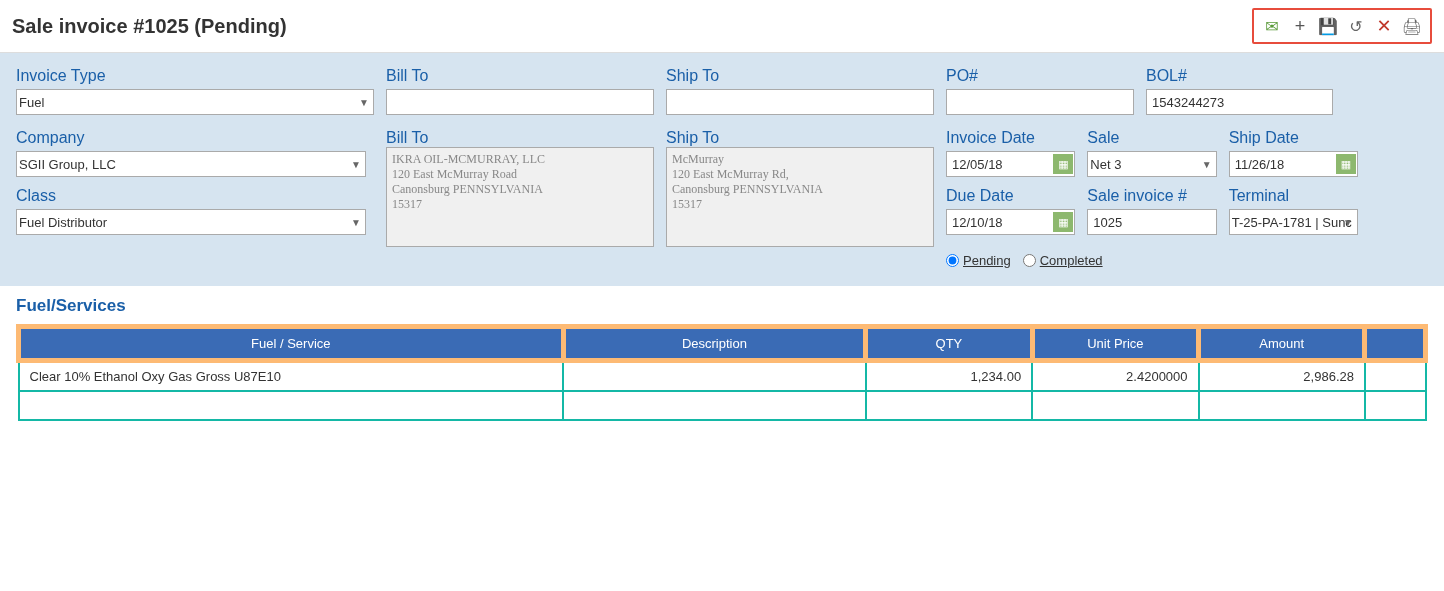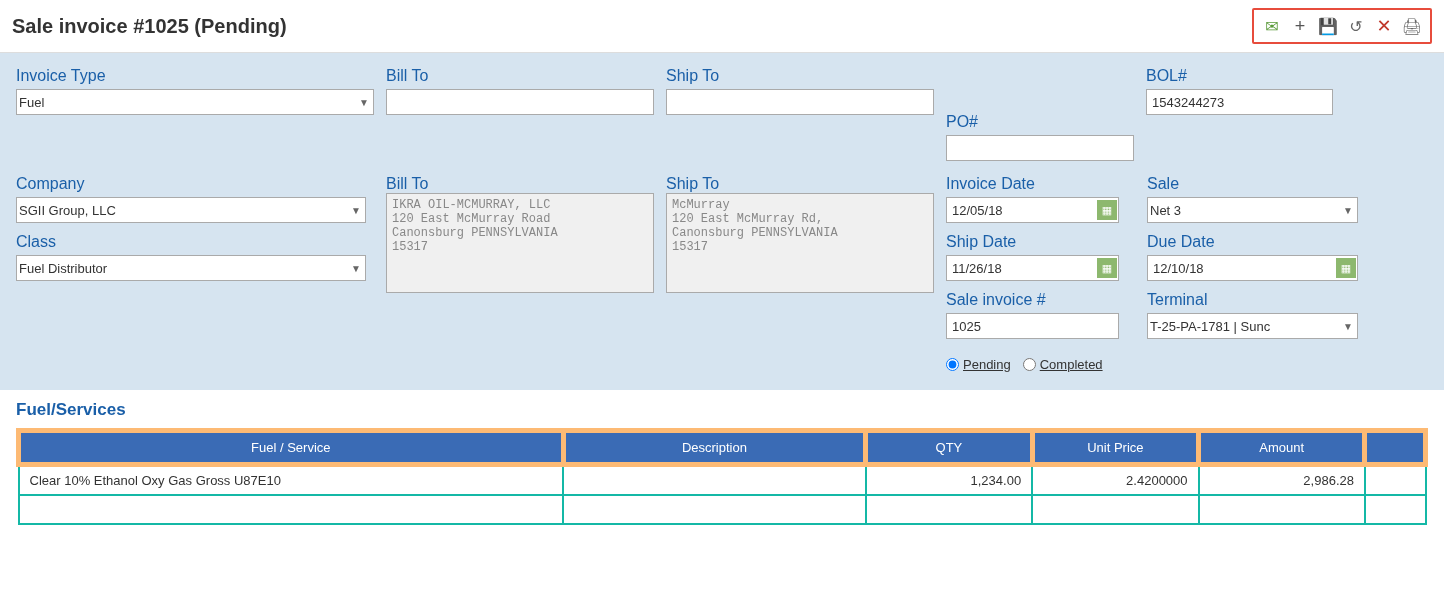--- a/index.html
+++ b/index.html
@@ -100,21 +100,21 @@
     }
     .field-textarea {
       border: 1px solid #aaa;
       background: #f0f0f0;
       padding: 4px 5px;
       font-size: 12px;
       color: #888;
       width: 100%;
       height: 100px;
       resize: none;
-      font-family: Liberation Mono, monospace;
+      font-family: Liberation Serif, serif;
     }
 
     .date-wrapper {
       position: relative;
       width: 100%;
     }
     .date-wrapper .field-input {
       padding-right: 28px;
     }
     .cal-icon {
@@ -133,21 +133,21 @@
     
     .form-row1 {
       display: grid;
       grid-template-columns: 370px 280px 280px 200px 195px;
       gap: 0;
       margin-bottom: 4px;
     }
 
     .col-left { padding-right: 12px; }
     .col-mid { padding-right: 12px; }
-    .col-right { padding-right: 12px; margin-top: 46px; }
+    .col-right { padding-right: 12px; }
 
     
     .radio-group {
       display: flex;
       align-items: center;
       gap: 12px;
       margin-top: 8px;
     }
     .radio-label {
       display: flex;
@@ -296,21 +296,21 @@
       </div>
 
       <div style="padding-right:12px;">
         <label class="field-label">Ship To</label>
         <textarea class="field-textarea" style="">McMurray
 120 East McMurray Rd,
 Canonsburg PENNSYLVANIA
 15317</textarea>
       </div>
 
-      <div style="display:grid; grid-template-columns: 1fr; gap:0 20px;">
+      <div style="display:grid; grid-template-columns: 1fr 1fr 1fr; gap:0 4px;">
 
         <div class="field-group">
           <label class="field-label">Invoice Date</label>
           <div class="date-wrapper">
             <input type="text" class="field-input" value="12/05/18" style="">
             <div class="cal-icon">▦</div>
           </div>
         </div>
 
         <div class="field-group">

